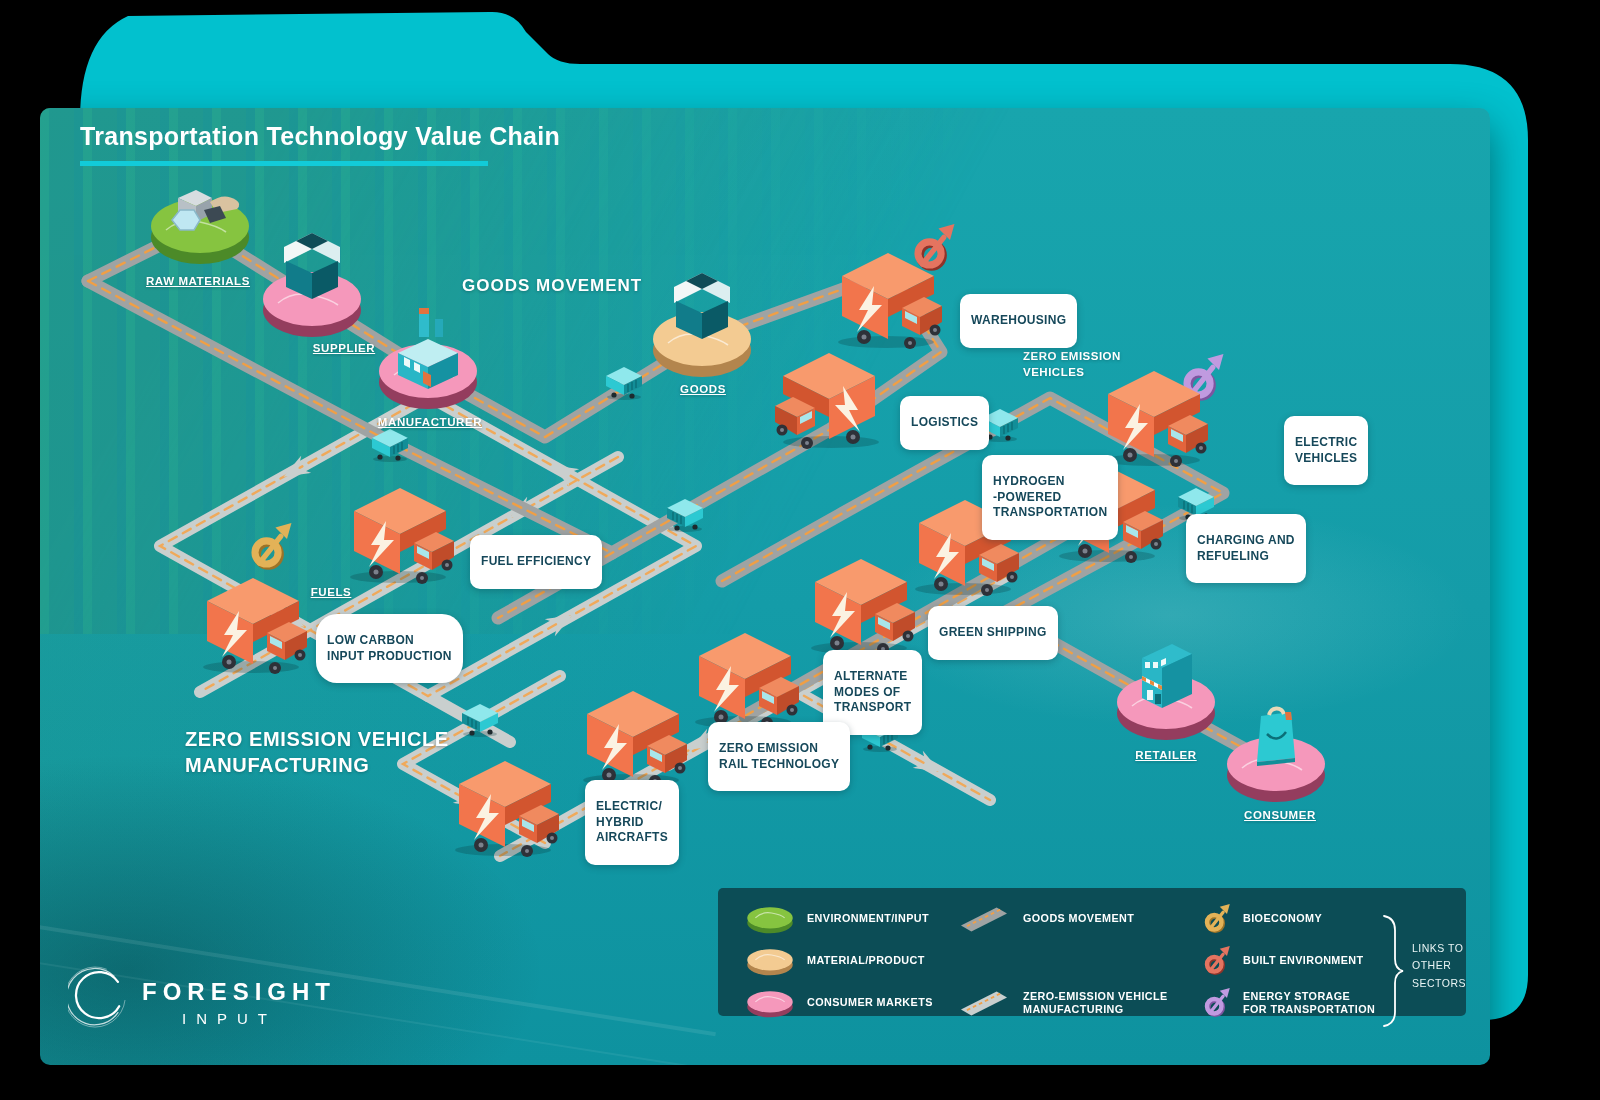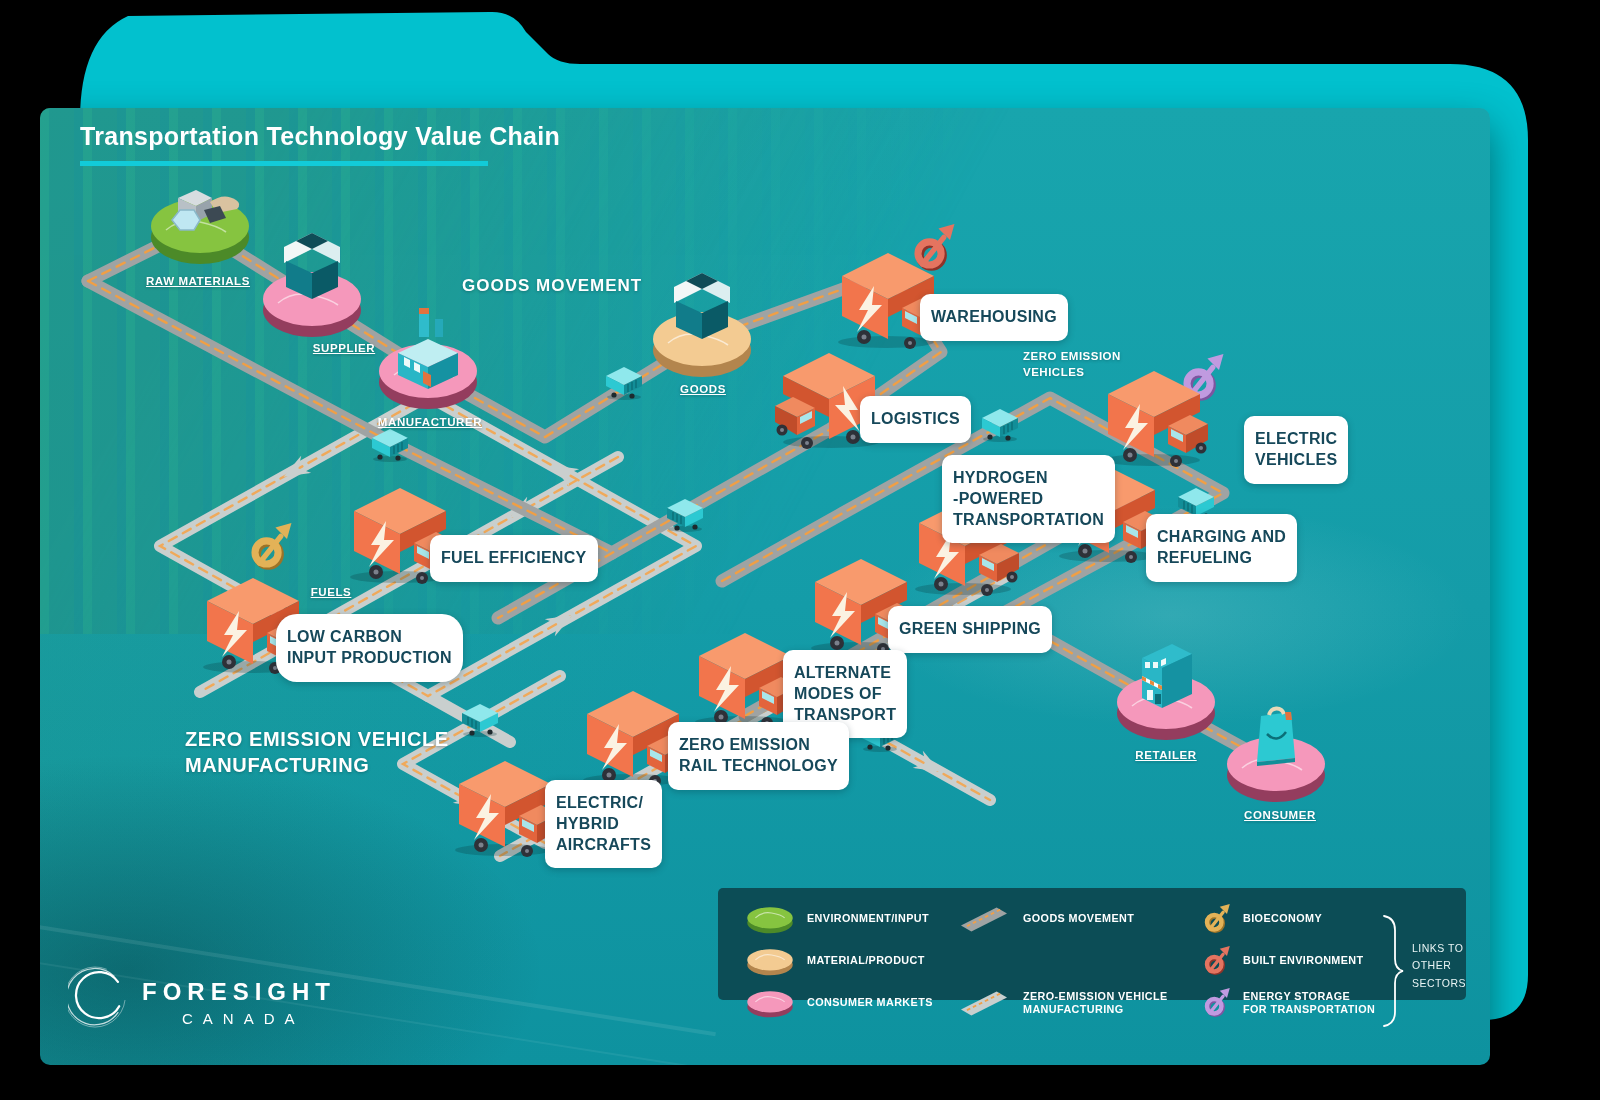--- a/index.html
+++ b/index.html
@@ -20,23 +20,23 @@
   .track{position:absolute;background:rgba(230,250,250,.10);}
   #diagram{position:absolute;left:0;top:0;width:1450px;height:957px;}
   .page-title{position:absolute;left:40px;top:14px;color:#fff;font-size:25px;font-weight:700;letter-spacing:.3px;white-space:nowrap;}
   .title-underline{position:absolute;left:40px;top:53px;width:408px;height:5px;background:#12cbd8;}
   .heading{position:absolute;color:#fff;font-weight:700;white-space:nowrap;text-shadow:0 1px 3px rgba(0,45,50,.35);}
   .h-goods{left:422px;top:168px;font-size:17px;letter-spacing:1px;}
   .h-zev{left:983px;top:240px;font-size:11.5px;line-height:16px;letter-spacing:.5px;}
   .h-zevm{left:145px;top:618px;font-size:20px;line-height:26px;letter-spacing:.6px;}
   .heading span{display:block;}
   .node-label{position:absolute;transform:translate(-50%,-50%);color:#fff;font-weight:700;font-size:11.5px;letter-spacing:.6px;white-space:nowrap;text-shadow:0 1px 3px rgba(0,45,50,.4);text-decoration:underline;}
-  .pill{position:absolute;background:#fff;border-radius:10px;padding:13px 11px;color:#16485a;font-weight:700;font-size:16px;line-height:1.3;letter-spacing:.3px;white-space:nowrap;box-shadow:0 2px 7px rgba(0,40,50,.28);}
+  .pill{position:absolute;background:#fff;border-radius:10px;padding:19px 11px;color:#16485a;font-weight:700;font-size:12px;line-height:1.3;letter-spacing:.3px;white-space:nowrap;box-shadow:0 2px 7px rgba(0,40,50,.28);margin-left:40px;}
   .pill span{display:block;}
-  .legend{position:absolute;left:678px;top:780px;width:748px;height:112px;background:rgba(12,74,84,.97);border-radius:5px;box-sizing:border-box;padding:12px 0 10px 26px;display:grid;grid-template-columns:212px 246px 212px;align-content:space-between;}
+  .legend{position:absolute;left:678px;top:780px;width:748px;height:128px;background:rgba(12,74,84,.97);border-radius:5px;box-sizing:border-box;padding:12px 0 10px 26px;display:grid;grid-template-columns:212px 246px 212px;align-content:space-between;}
   .leg-col{display:flex;flex-direction:column;justify-content:space-between;height:122px;}
   .leg-item{display:flex;align-items:center;gap:11px;height:38px;}
   .leg-icon{flex:0 0 auto;display:flex;align-items:center;justify-content:center;}
   .leg-label{color:#fff;font-size:10.8px;font-weight:700;letter-spacing:.4px;line-height:1.25;}
   .leg-label span{display:block;}
   .links-text{position:absolute;left:694px;top:52px;color:#eaf5f5;font-size:10.5px;font-weight:400;letter-spacing:.5px;line-height:1.65;}
   .links-text span{display:block;}
   .bracket-svg{position:absolute;left:664px;top:26px;}
   .logo{position:absolute;left:28px;top:848px;width:270px;height:90px;}
   .logo-name{position:absolute;left:74px;top:22px;color:#fff;font-size:24px;font-weight:700;letter-spacing:6px;}
@@ -399,15 +399,15 @@
 
   <div class="logo">
     <svg width="64" height="64" viewBox="0 0 100 100" style="position:absolute;left:0;top:8px;">
       <g stroke="#fff" fill="none" stroke-linecap="round">
         <path d="M78,28 A36,36 0 1 0 80,66" stroke-width="3.5"></path>
         <path d="M72,19 A44,44 0 1 0 78,76" stroke-width="2" opacity=".75"></path>
         <path d="M60,8 A47,47 0 1 0 89,57" stroke-width="1.3" opacity=".5"></path>
       </g>
     </svg>
     <div class="logo-name">FORESIGHT</div>
-    <div class="logo-sub">CANADA</div>
+    <div class="logo-sub">INPUT</div>
   </div>
 </div>
 
 </body></html>

